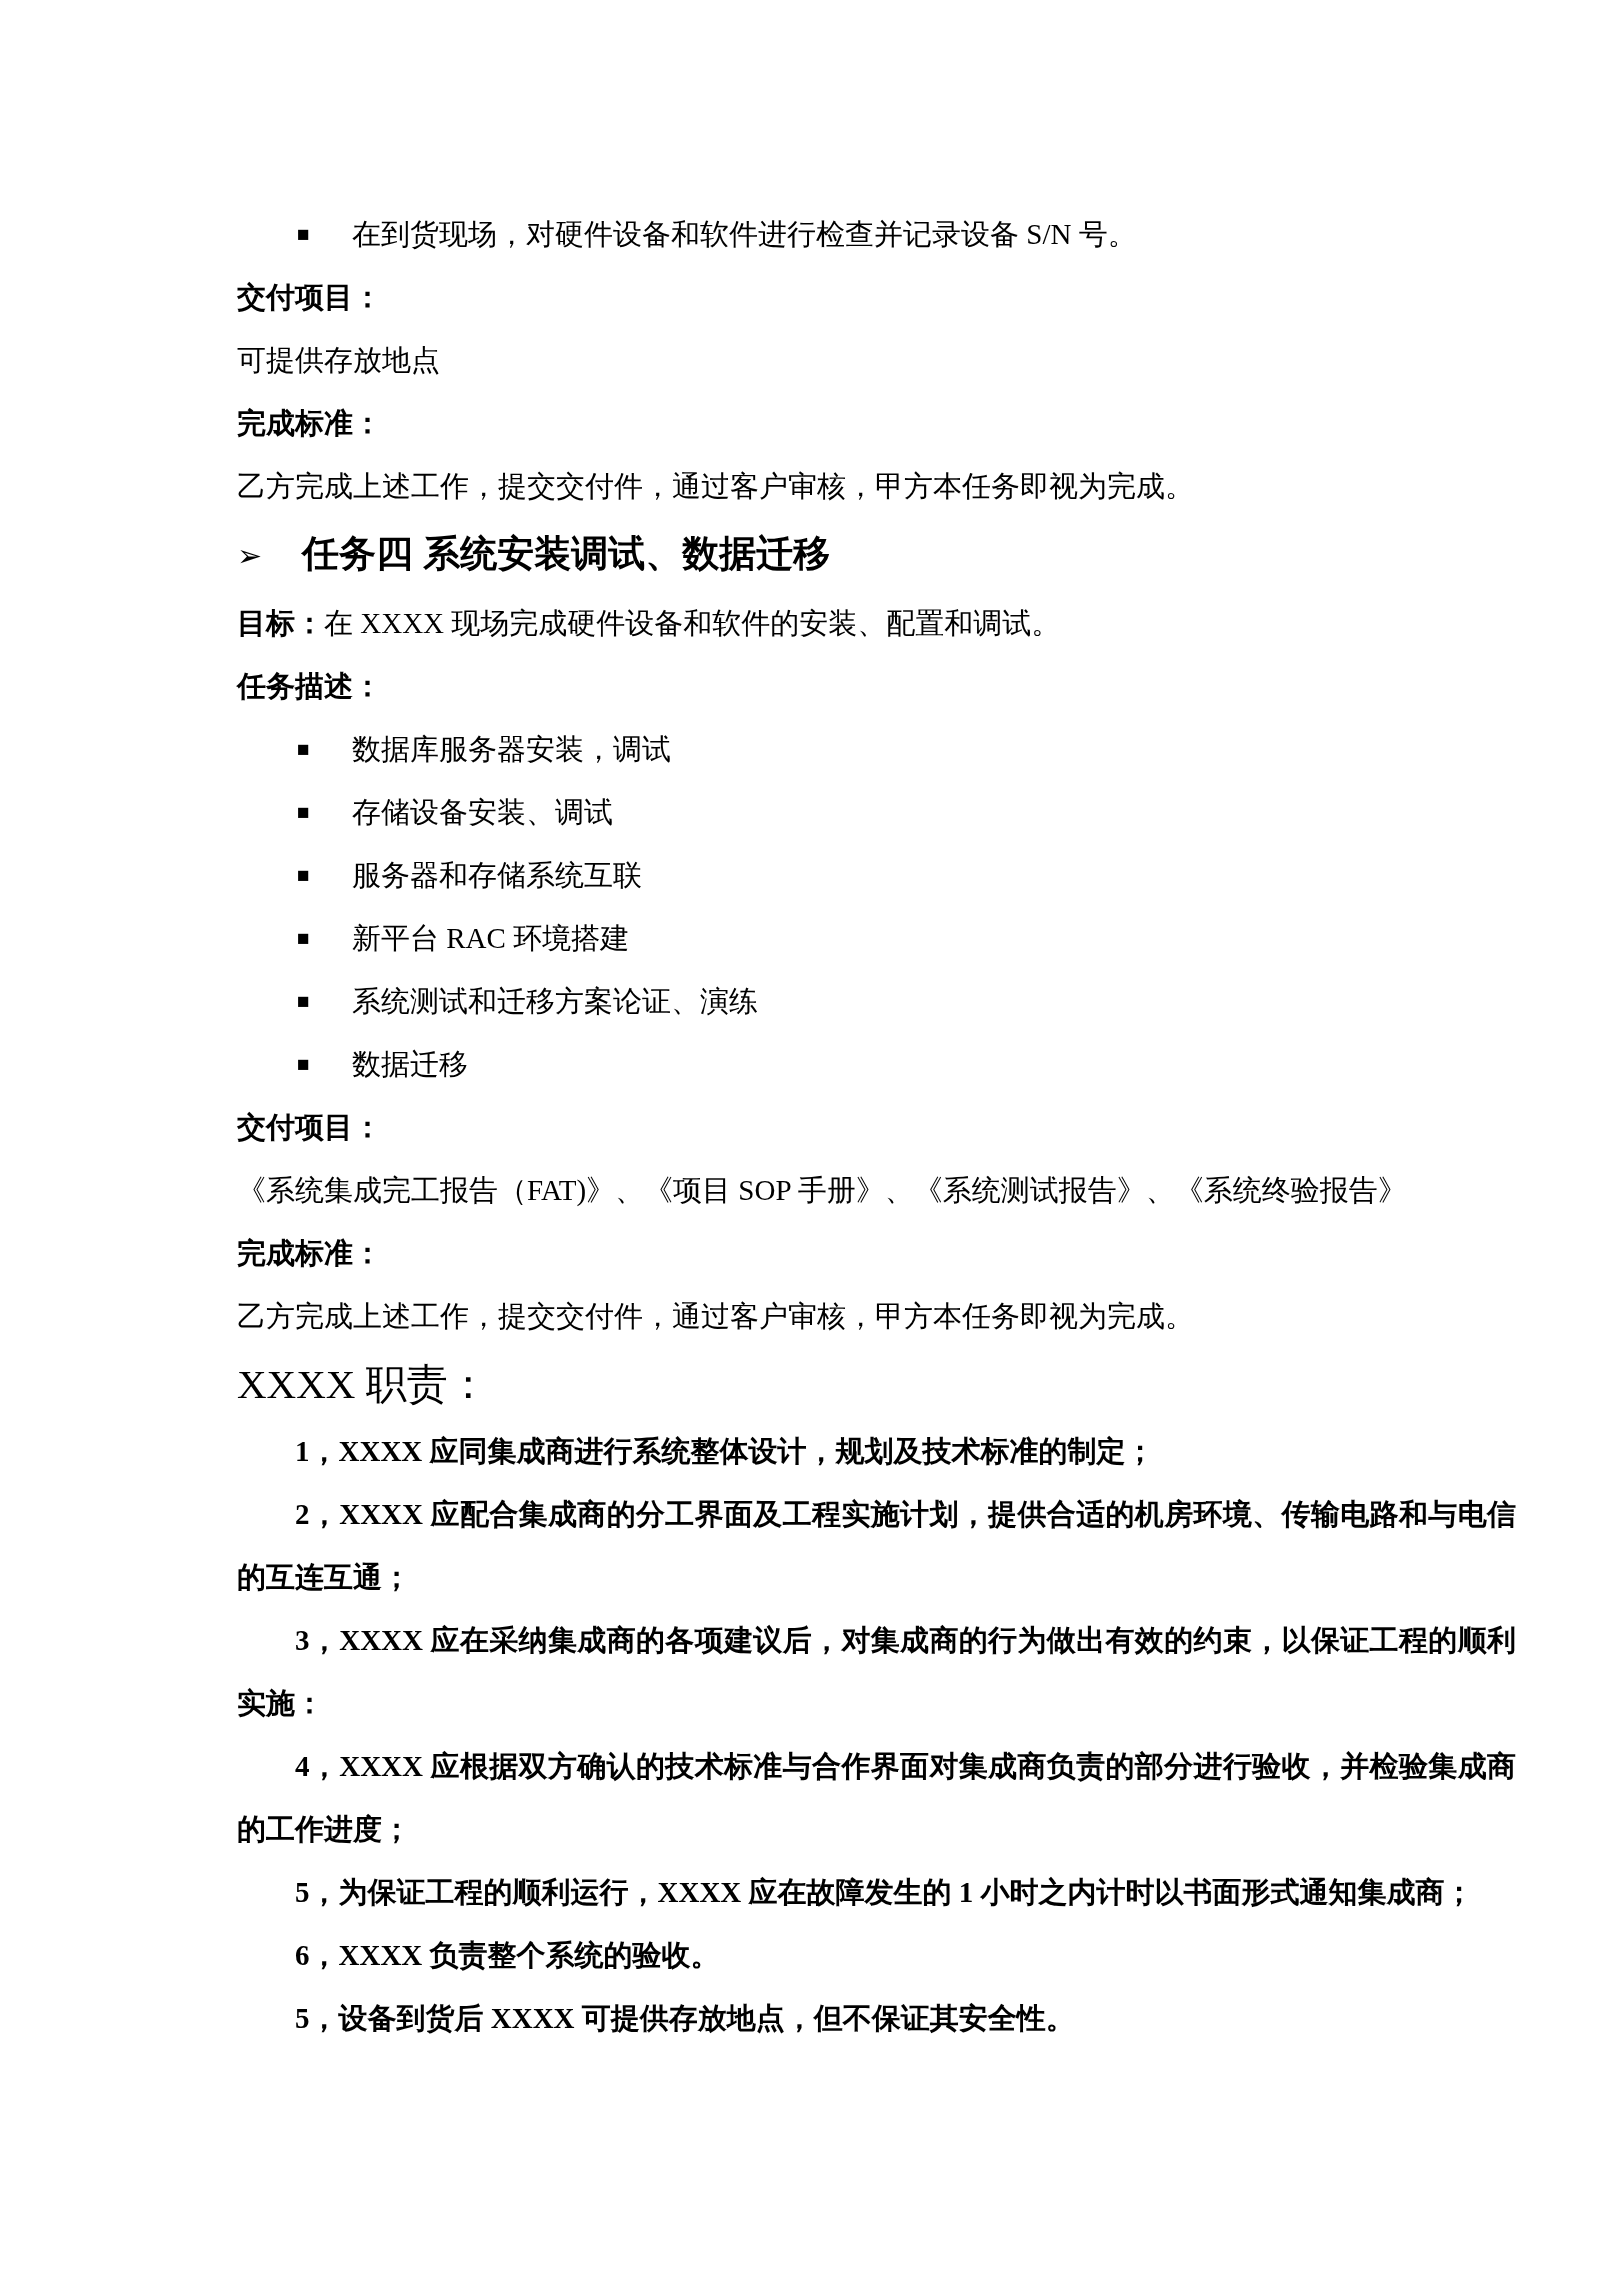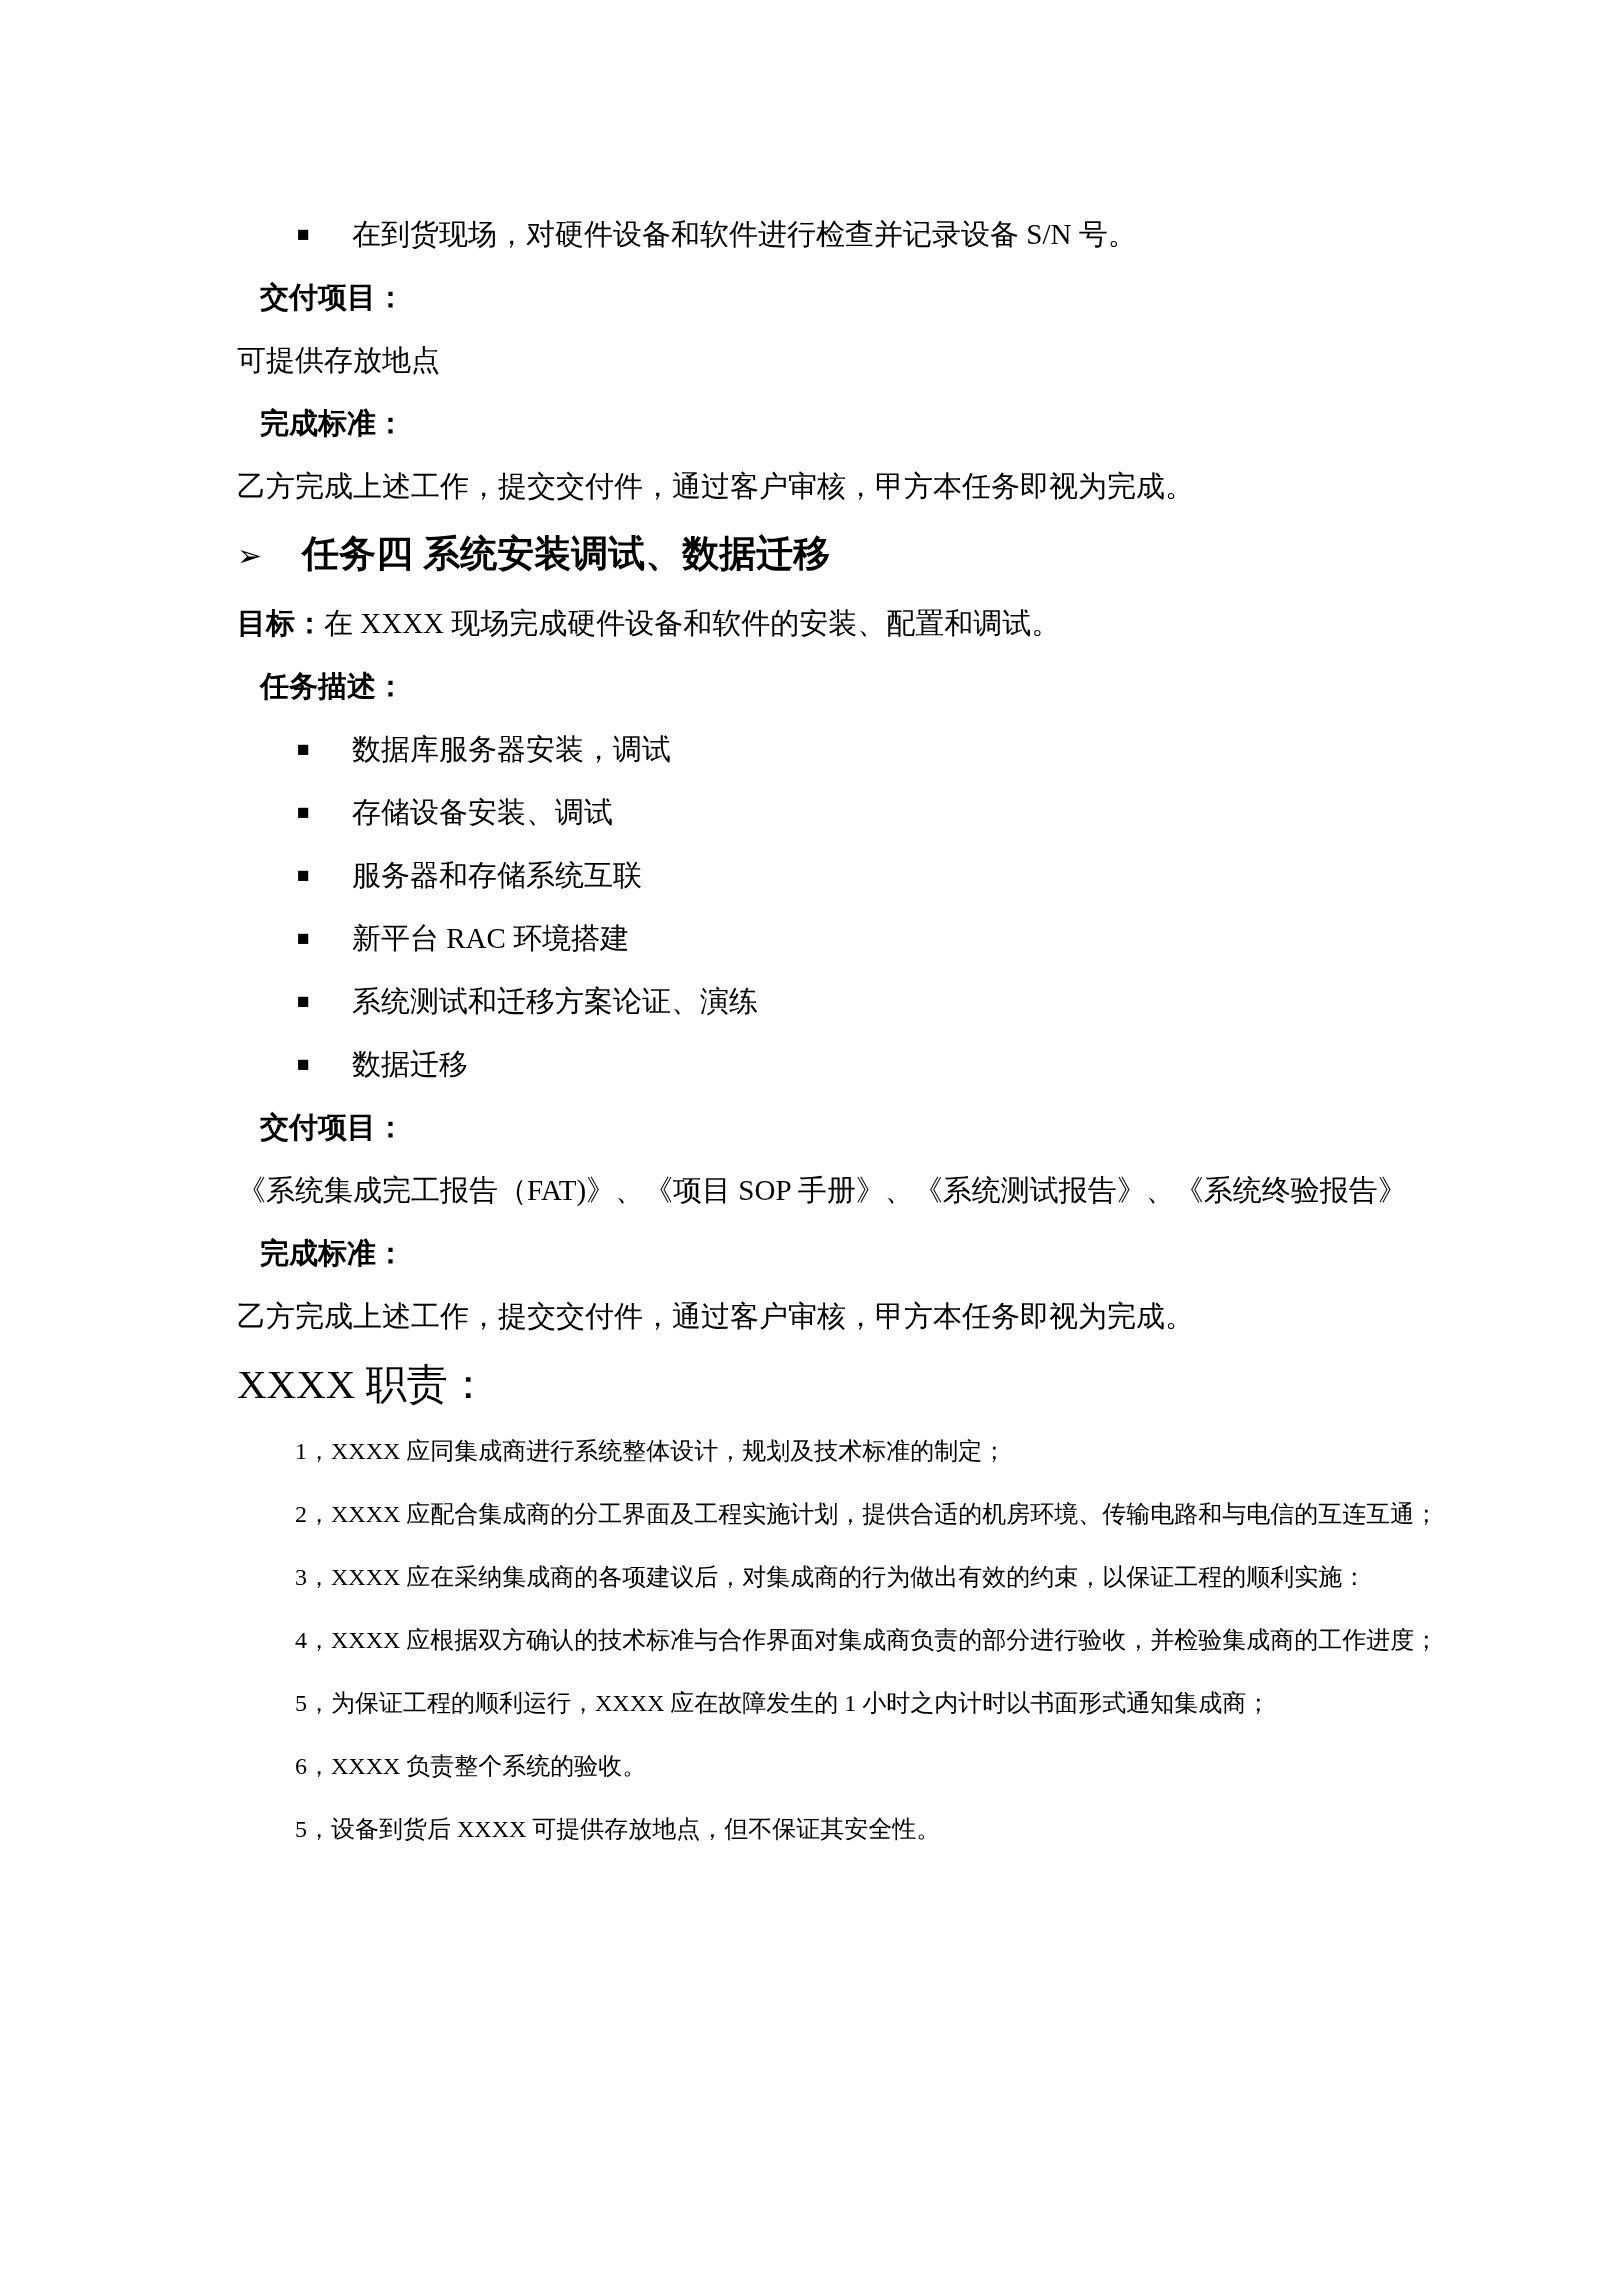--- a/index.html
+++ b/index.html
@@ -26,21 +26,20 @@
     font-size: 29px;
     line-height: 63px;
     text-align: justify;
   }
 
   .label {
     font-size: 29px;
     font-weight: bold;
     line-height: 63px;
     font-family: "Liberation Sans", "DejaVu Sans", sans-serif;
-    margin-left: 23px;
   }
 
   .inline-label {
     font-weight: bold;
     font-family: Liberation Serif, serif;
   }
 
   .bullet-row {
     display: flex;
     align-items: flex-start;
@@ -71,24 +70,25 @@
     font-family: "DejaVu Sans", sans-serif;
   }
 
   .h-resp {
     font-size: 41px;
     font-weight: normal;
     line-height: 72px;
   }
 
   .para {
-    font-size: 24px;
+    font-size: 29px;
     line-height: 63px;
     text-align: justify;
     text-indent: 58px;
+    font-weight: bold;
   }
 </style>
 </head>
 <body>
 
 <div class="page">
   <div class="content">
 
     <div class="bullet-row">
       <span class="sq">■</span>

